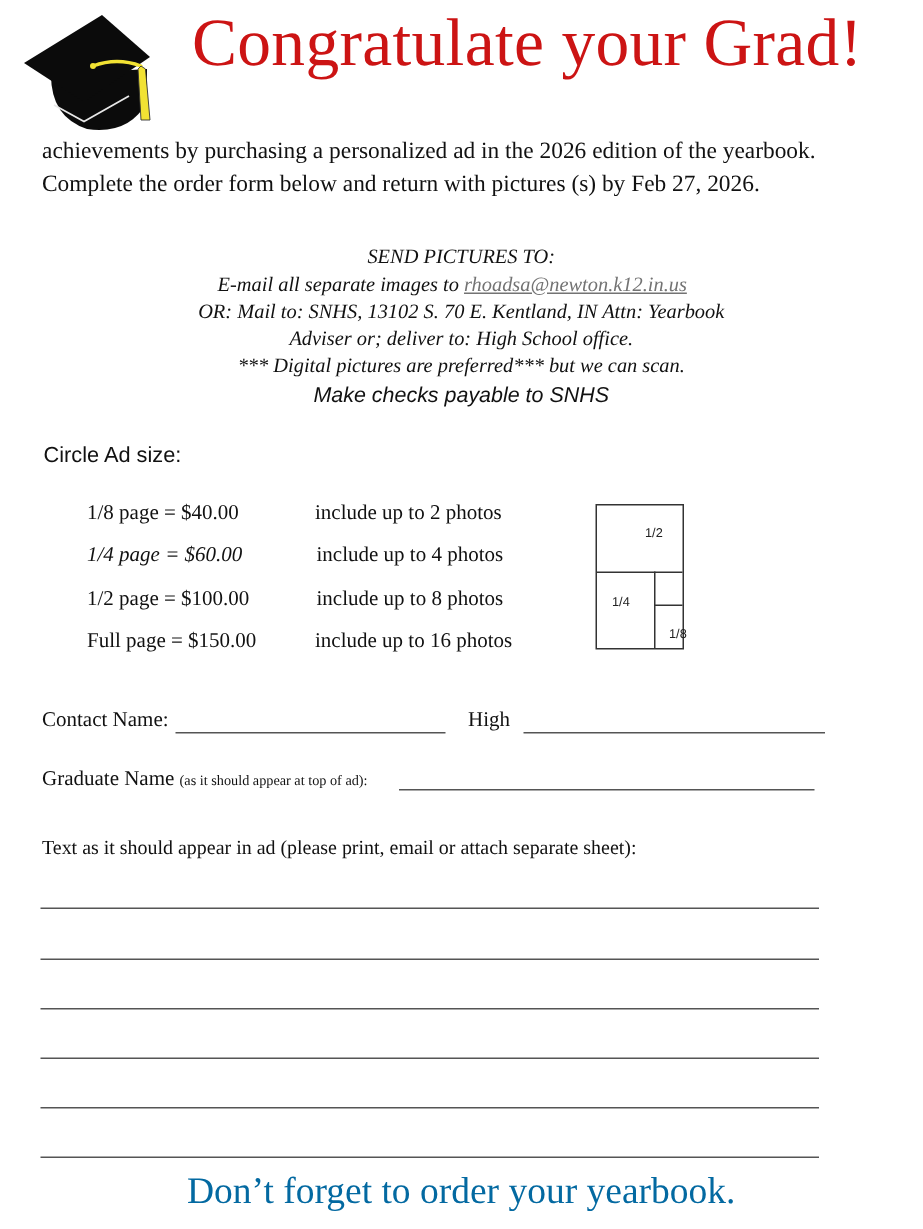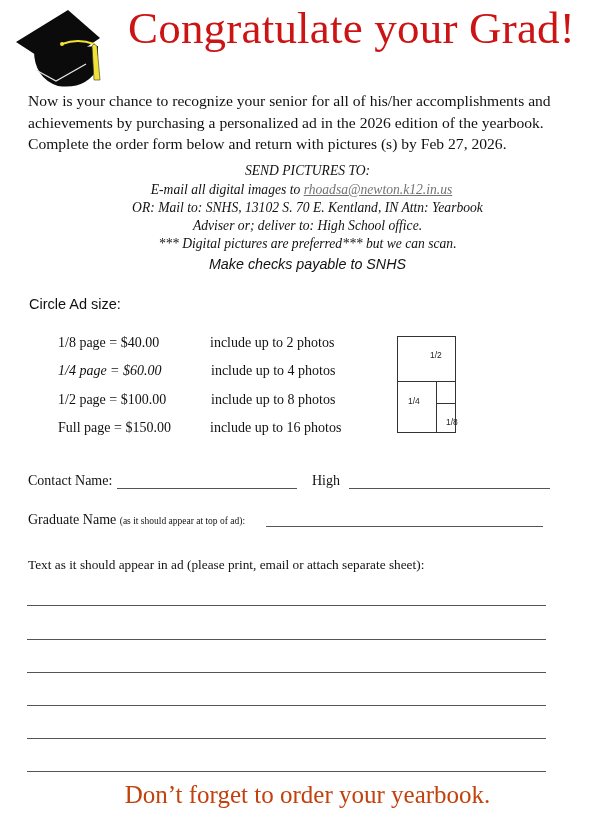--- a/index.html
+++ b/index.html
@@ -14,44 +14,43 @@
     .link { color: #737373; text-decoration: underline; }
     .sans { font-family: "Liberation Sans", sans-serif; }
     .circle { left: 29px; top: 296px; font-size: 14.5px; font-family: "Liberation Sans", sans-serif; }
     .price { font-size: 14px; white-space: nowrap; text-align: right; }
     .diagram { left: 397px; top: 336px; width: 59px; height: 97px; border: 1.3px solid #333; box-sizing: border-box; }
     .dline { position: absolute; background: #333; }
     .dlabel { position: absolute; font-family: "Liberation Sans", sans-serif; font-size: 8.5px; color: #222; }
     .flabel { font-size: 14px; white-space: nowrap; }
     .uline { position: absolute; height: 0; border-top: 1px solid #555; }
     .small { font-size: 9.5px; }
-    .footer { left: 0; width: 615px; text-align: center; top: 781px; font-size: 25px; color: #c2410c; white-space: nowrap; }
+    .footer { left: 0; width: 615px; text-align: center; top: 781px; font-size: 25px; color: #0369a1; white-space: nowrap; }
   </style>
 </head>
 <body>
 
 <svg class="abs cap" viewBox="0 0 100 84">
   <path d="M22 44 Q22 72 46 80 Q74 84 86 62 L86 40 Z" fill="#0b0b0b"></path>
   <path d="M4 36 L56 4 L88 32 L44 62 Z" fill="#0b0b0b"></path>
   <path d="M24 64 L44 75 L74 58" stroke="#e8e8e8" stroke-width="1.2" fill="none"></path>
   <path d="M50 38 Q66 32 82 38" stroke="#f2e233" stroke-width="2.2" fill="none" stroke-linecap="round"></path>
   <circle cx="50" cy="38" r="2" fill="#f2e233"></circle>
   <path d="M82 38 L80 40 L82 74 L88 74 L85 40 Z" fill="#f2e233" stroke="#333" stroke-width="0.6"></path>
 </svg>
 <div class="abs title">Congratulate your Grad!</div>
 
 <div class="abs intro">
-  <div>Now is your chance to recognize your senior for all of his/her accomplishments and</div>
   <div>achievements by purchasing a personalized ad in the 2026 edition of the yearbook.</div>
   <div>Complete the order form below and return with pictures (s) by Feb 27, 2026.</div>
 </div>
 
 <div class="abs send" style="top:163px;">SEND PICTURES TO:</div>
 <div class="abs send" style="top:182px; left:-6px;">
-  <span>E-mail all digital images to </span><span class="link">rhoadsa@newton.k12.in.us</span>
+  <span>E-mail all separate images to </span><span class="link">rhoadsa@newton.k12.in.us</span>
 </div>
 <div class="abs send" style="top:200px;">OR: Mail to: SNHS, 13102 S. 70 E. Kentland, IN Attn:  Yearbook</div>
 <div class="abs send" style="top:218px;">Adviser or; deliver to:  High School office.</div>
 <div class="abs send" style="top:236px;">*** Digital pictures are preferred*** but we can scan.</div>
 <div class="abs send sans" style="top:256px; font-size:14.3px;">Make checks payable to SNHS</div>
 
 <div class="abs circle">Circle Ad size:</div>
 
 <div class="abs price" style="left:58px; top:335px;">1/8 page = $40.00</div>
 <div class="abs price" style="left:210px; top:335px;">include up to 2 photos</div>

